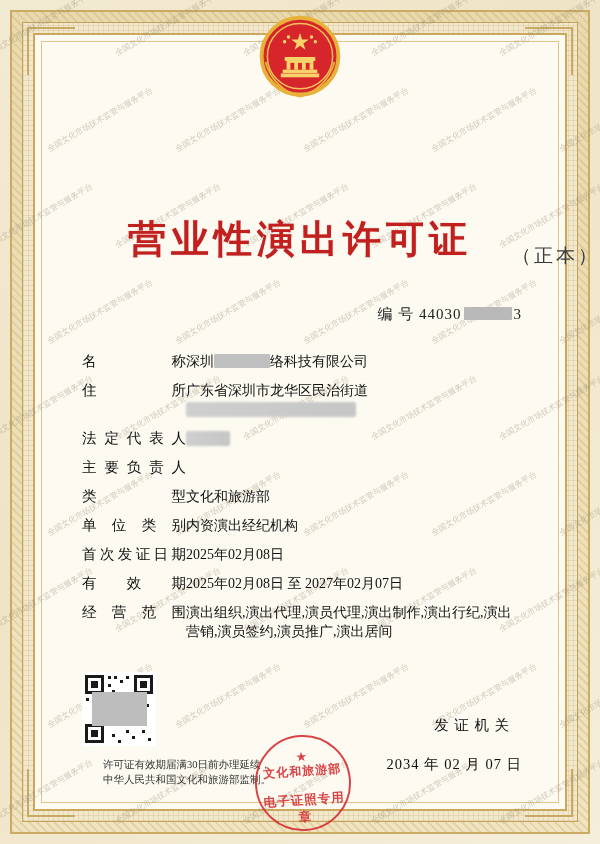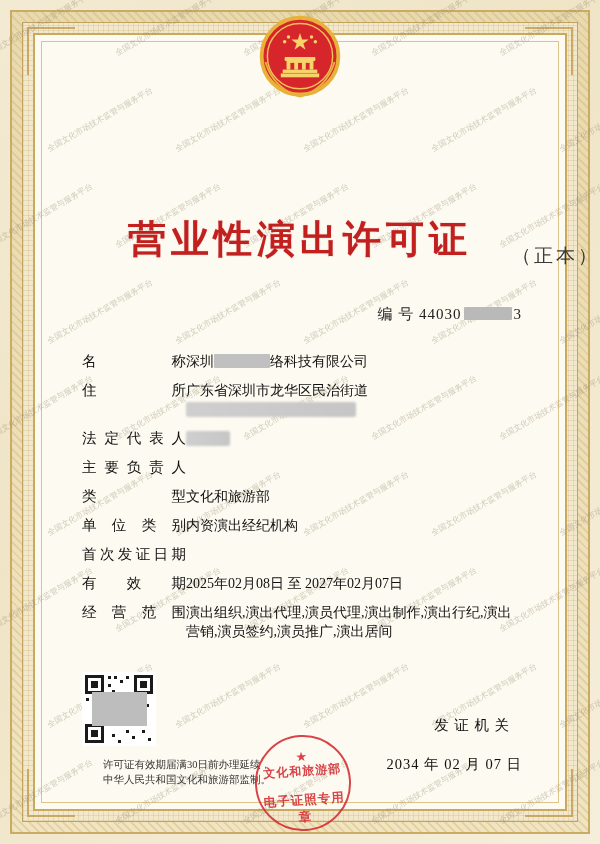--- a/index.html
+++ b/index.html
@@ -264,20 +264,21 @@
 
     <div class="row">
       <div class="label" style="letter-spacing:0">
           <span>首</span>
           <span>次</span>
           <span>发</span>
           <span>证</span>
           <span>日</span>
           <span>期</span>
         </div>
+      <div class="value">2025年02月08日</div>
     </div>
 
     <div class="row">
       <div class="label">
           <span>有</span>
           <span>效</span>
           <span>期</span>
         </div>
       <div class="value">2025年02月08日 至 2027年02月07日</div>
     </div>

